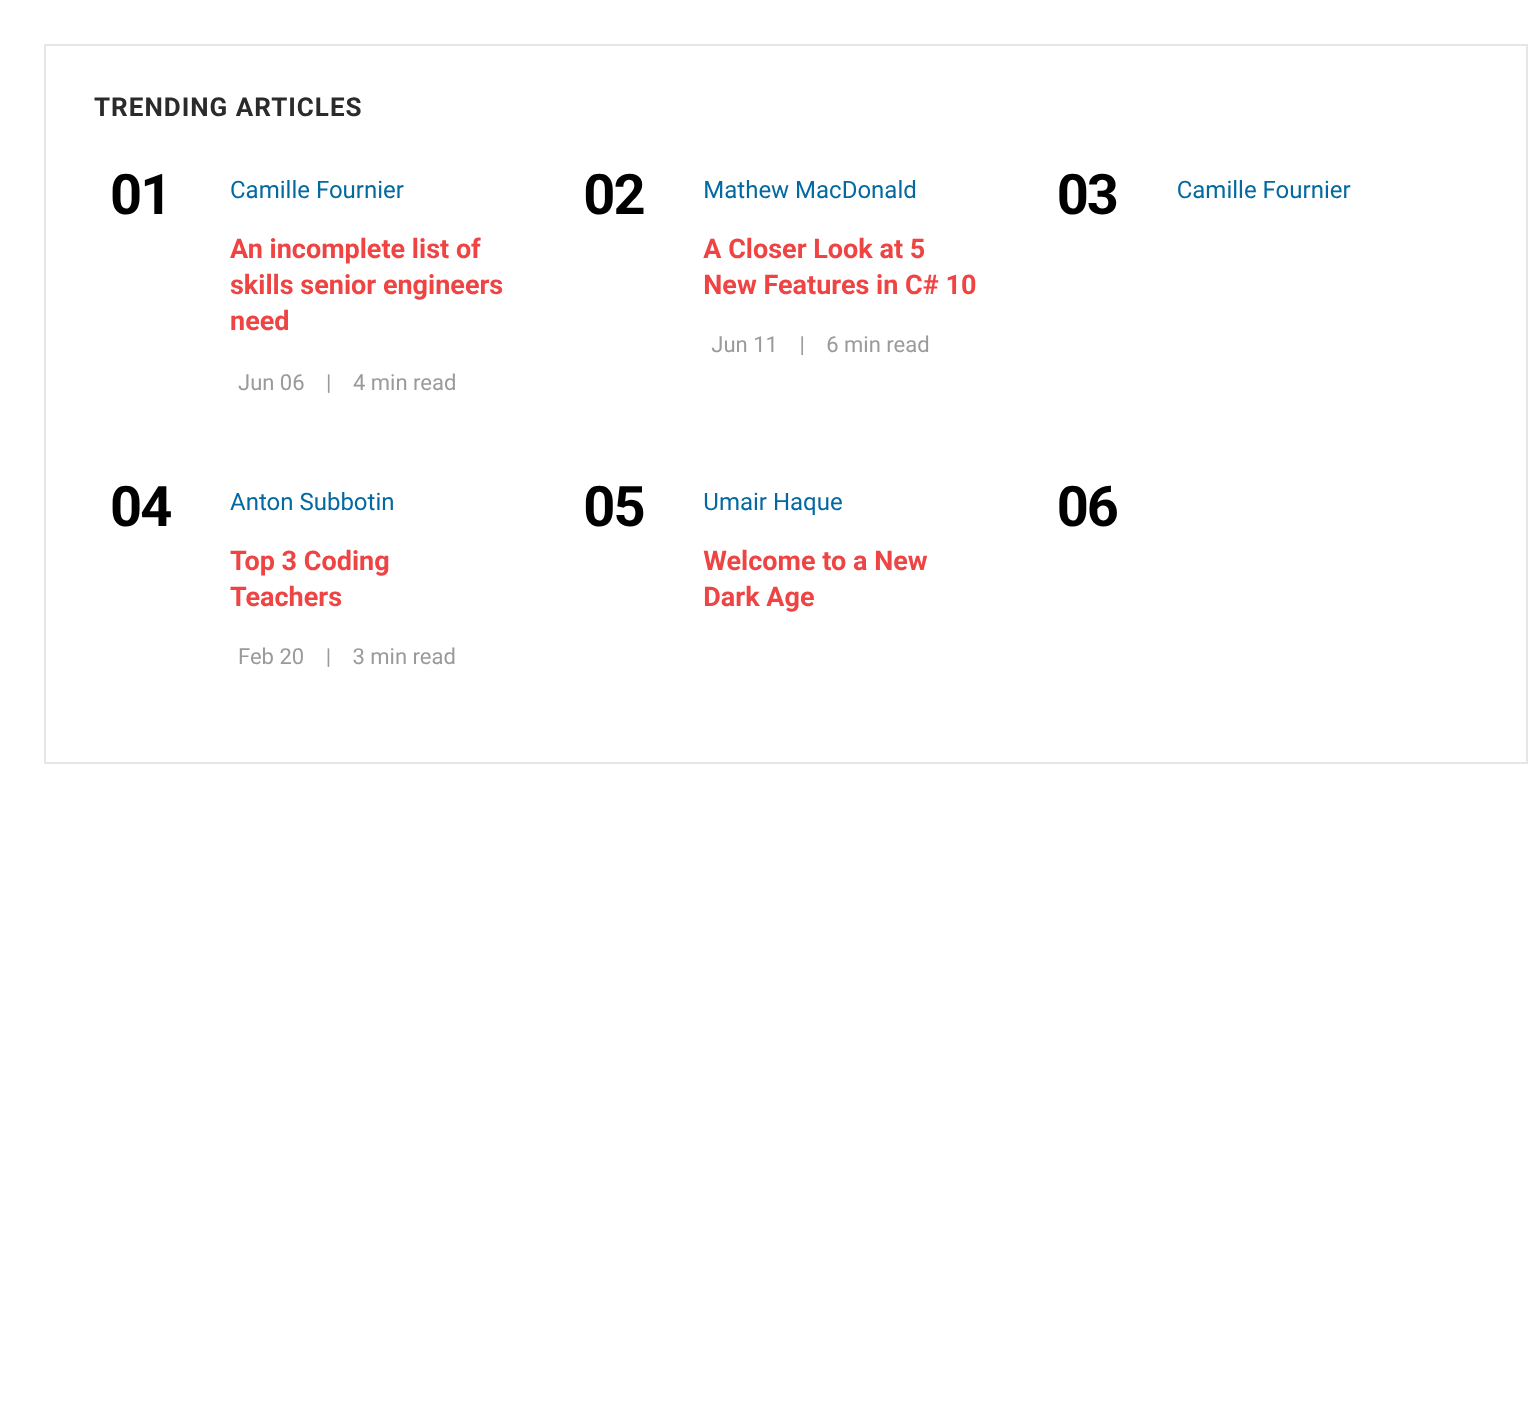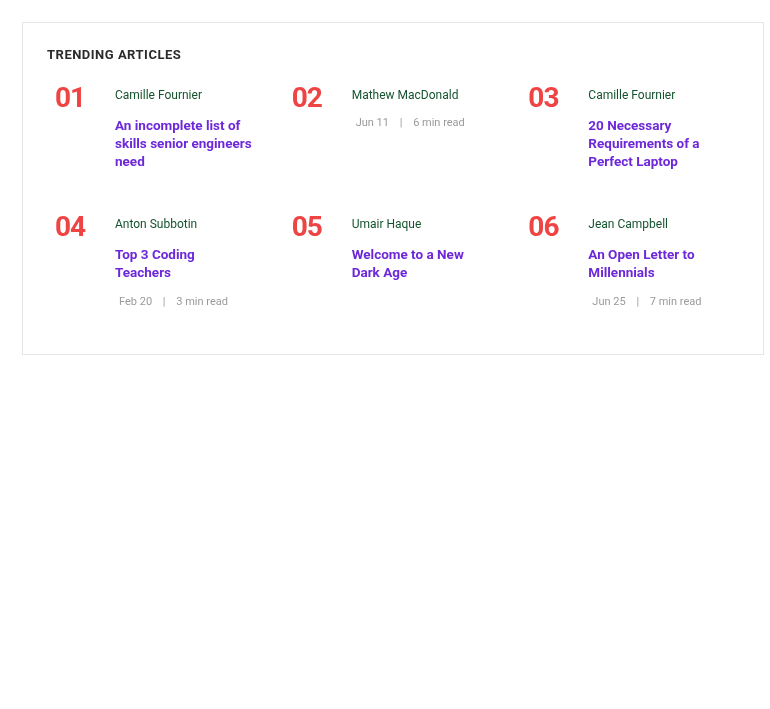--- a/index.html
+++ b/index.html
@@ -31,38 +31,38 @@
       row-gap: 22px;
     }
     .item {
       display: flex;
       gap: 12px;
       align-items: flex-start;
     }
     .num {
       font-size: 28px;
       font-weight: 700;
-      color: #ef4444;
+      color: #000000;
       line-height: 1;
       min-width: 36px;
       letter-spacing: -1px;
     }
     .content {
       display: flex;
       flex-direction: column;
       gap: 6px;
     }
     .author {
       font-size: 12px;
-      color: #14532d;
+      color: #0369a1;
     }
     .title {
       font-size: 13.5px;
       font-weight: 700;
-      color: #6d28d9;
+      color: #ef4444;
       line-height: 1.35;
     }
     .meta {
       font-size: 11px;
       color: #9a9a9a;
       margin-top: 4px;
     }
     .meta .sep {
       margin: 0 4px;
     }
@@ -72,40 +72,45 @@
 
 <div class="container">
   <h2 class="heading">TRENDING ARTICLES</h2>
   <div class="grid">
 
     <div class="item">
       <div class="num">01</div>
       <div class="content">
         <div class="author">Camille Fournier</div>
         <div class="title">An incomplete list of skills senior engineers need</div>
+        <div class="meta">
+          <span>Jun 06</span>
+          <span class="sep">|</span>
+          <span>4 min read</span>
+        </div>
       </div>
     </div>
 
     <div class="item">
       <div class="num">02</div>
       <div class="content">
         <div class="author">Mathew MacDonald</div>
+        <div class="title">A Closer Look at 5 New Features in C# 10</div>
         <div class="meta">
           <span>Jun 11</span>
           <span class="sep">|</span>
           <span>6 min read</span>
         </div>
       </div>
     </div>
 
     <div class="item">
       <div class="num">03</div>
       <div class="content">
         <div class="author">Camille Fournier</div>
-        <div class="title">20 Necessary Requirements of a Perfect Laptop</div>
       </div>
     </div>
 
     <div class="item">
       <div class="num">04</div>
       <div class="content">
         <div class="author">Anton Subbotin</div>
         <div class="title">Top 3 Coding Teachers</div>
         <div class="meta">
           <span>Feb 20</span>
@@ -118,25 +123,16 @@
     <div class="item">
       <div class="num">05</div>
       <div class="content">
         <div class="author">Umair Haque</div>
         <div class="title">Welcome to a New Dark Age</div>
       </div>
     </div>
 
     <div class="item">
       <div class="num">06</div>
-      <div class="content">
-        <div class="author">Jean Campbell</div>
-        <div class="title">An Open Letter to Millennials</div>
-        <div class="meta">
-          <span>Jun 25</span>
-          <span class="sep">|</span>
-          <span>7 min read</span>
-        </div>
-      </div>
     </div>
 
   </div>
 </div>
 
 </body></html>

